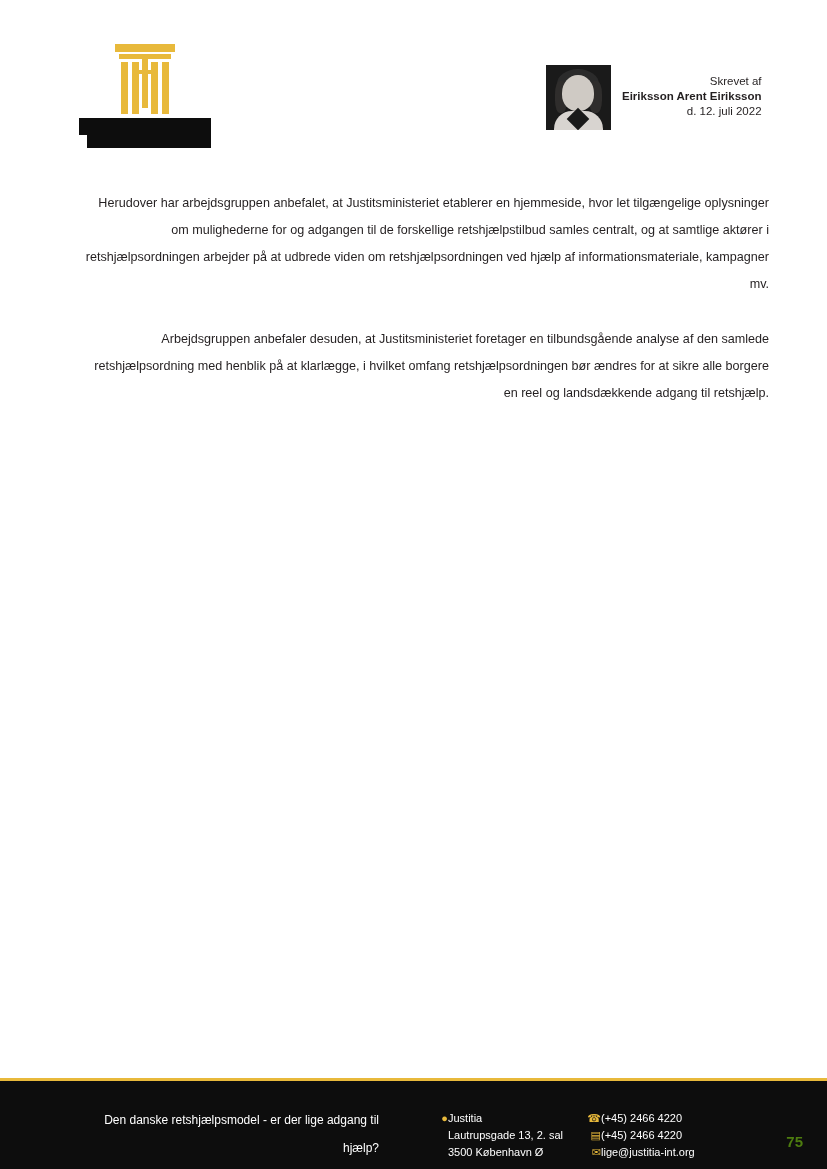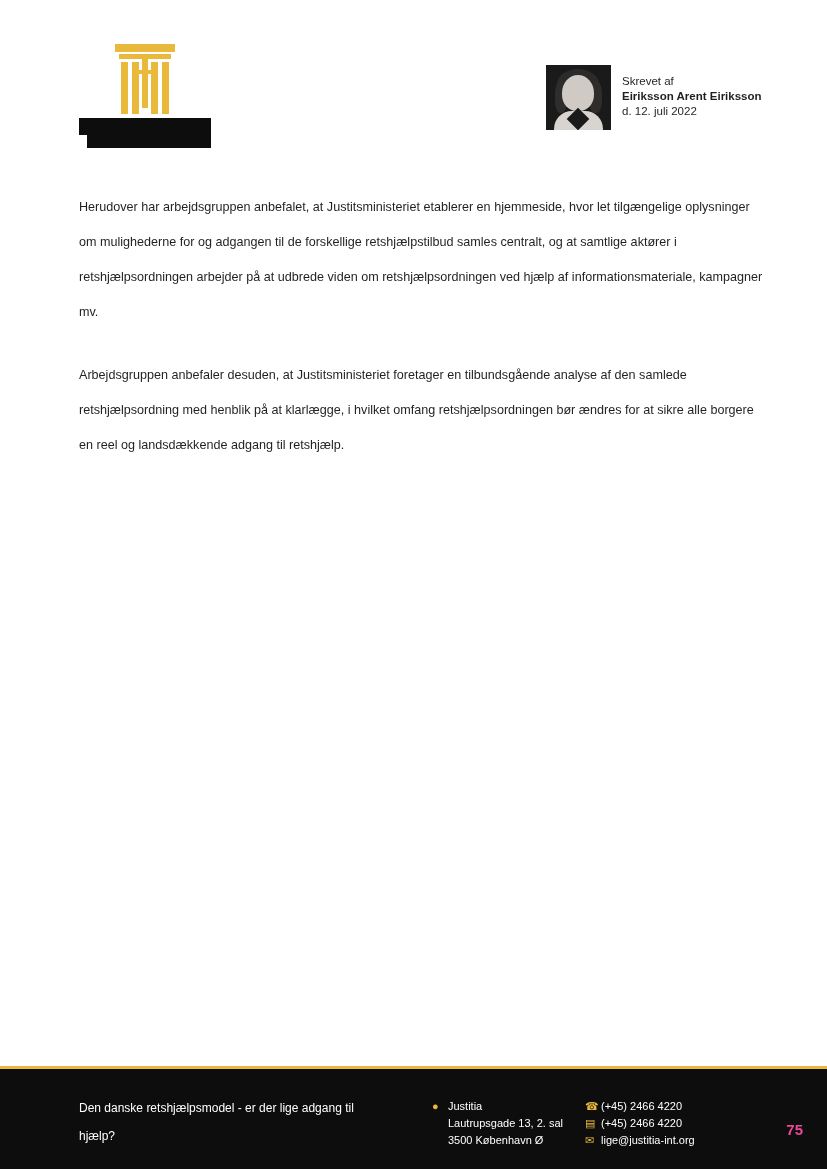--- a/index.html
+++ b/index.html
@@ -13,20 +13,21 @@
     font-family: "Liberation Sans", sans-serif;
     color: #231f20;
     position: relative;
     overflow: hidden;
   }
 
   .page {
     position: relative;
     width: 827px;
     height: 1169px;
+    text-align: right;
   }
 
   
   .header {
     position: absolute;
     top: 40px;
     left: 0;
     width: 827px;
     height: 110px;
   }
@@ -170,34 +171,34 @@
     top: 7px;
     width: 5px;
     height: 5px;
     background: #231f20;
     border-radius: 50%;
   }
 
   p.para {
     margin: 0 0 22px 0;
     font-size: 12.6px;
-    line-height: 35px;
+    line-height: 27px;
     color: #231f20;
   }
   p.para.second {
     margin-top: 28px;
   }
 
   
   .footer {
     position: absolute;
     left: 0;
     bottom: 0;
     width: 827px;
-    height: 100px;
+    height: 88px;
     background: #0d0d0d;
     color: #ffffff;
   }
   .footer-rule {
     position: absolute;
     left: 0;
     top: -3px;
     width: 827px;
     height: 3px;
     background: #e8b93b;
@@ -241,21 +242,21 @@
   }
   .findent {
     padding-left: 16px;
   }
   .page-num {
     position: absolute;
     right: 24px;
     top: 52px;
     font-size: 15px;
     font-weight: bold;
-    color: #ec4899;
+    color: #4d7c0f;
   }
 
   svg { display: block; }
 </style>
 </head>
 <body>
 
 <div class="page">
 
   <div class="header">

